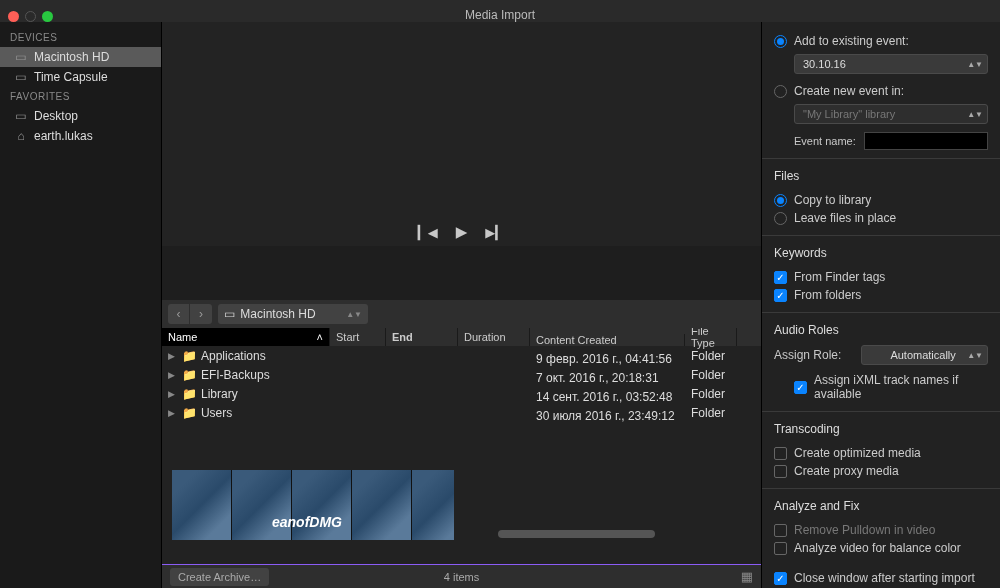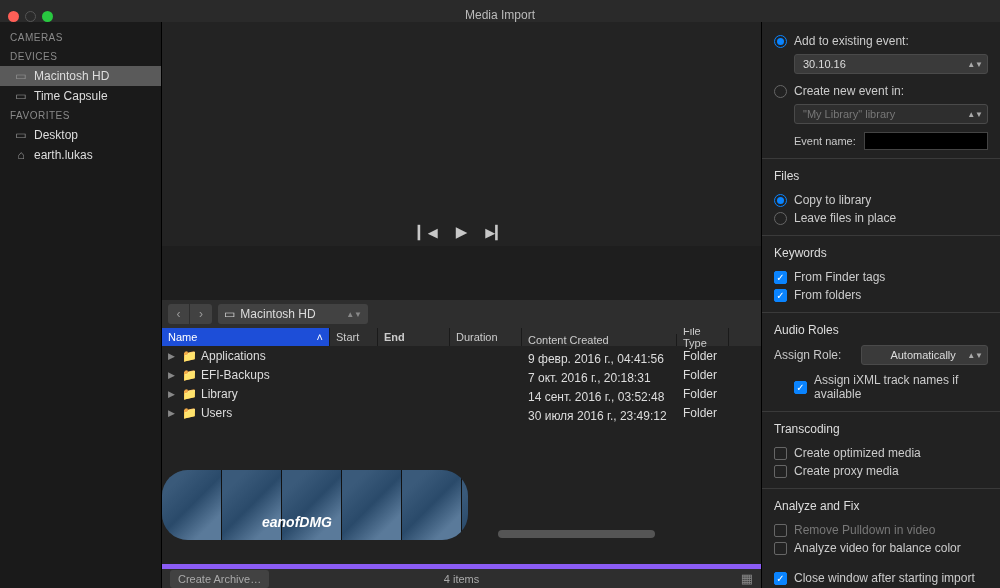--- a/index.html
+++ b/index.html
@@ -31,41 +31,41 @@
 .nav-btns { display: flex; }
 .nav-btn { width: 22px; height: 20px; background: #424242; color: #999; display: flex; align-items: center; justify-content: center; font-size: 12px; }
 .nav-btn:first-child { border-radius: 3px 0 0 3px; border-right: 1px solid #2e2e2e; }
 .nav-btn:last-child { border-radius: 0 3px 3px 0; }
 .path-sel { background: #424242; border-radius: 3px; height: 20px; display: flex; align-items: center; padding: 0 6px; gap: 5px; width: 150px; font-size: 12px; color: #ddd; }
 .path-sel .drop { margin-left: auto; font-size: 8px; color: #888; }
 
 .table { flex: 1; background: #222; overflow: hidden; }
 .thead { display: flex; background: #2e2e2e; height: 18px; font-size: 11px; color: #ccc; }
 .th { padding: 2px 6px; border-right: 1px solid #1a1a1a; display: flex; align-items: center; }
-.th.sorted { background: #1d4ed8; color: #fff; justify-content: space-between; }
+.th.sorted { background: #000000; color: #fff; justify-content: space-between; }
 .tbody { background: #222; }
 .trow { display: flex; height: 19px; font-size: 12px; color: #ddd; align-items: center; }
 .td { padding: 0 6px; white-space: nowrap; overflow: hidden; }
 .td-name { display: flex; align-items: center; gap: 4px; }
 .disc-tri { color: #888; font-size: 9px; width: 10px; }
 .folder-ico { color: #4a9be8; font-size: 12px; }
 
 .col-name { width: 168px; }
-.col-start { width: 48px; }
+.col-start { width: 56px; }
 .col-end { width: 72px; font-weight: bold; }
 .col-dur { width: 72px; }
 .col-created { width: 155px; margin-top: 6px; }
 .col-type { width: 52px; }
 
-.bottom-bar { height: 24px; background: #2e2e2e; border-top: 5px solid #8b5cf6; display: flex; align-items: center; padding: 0 8px; position: relative; }
+.bottom-bar { height: 24px; background: #2e2e2e; border-top: 1px solid #8b5cf6; display: flex; align-items: center; padding: 0 8px; position: relative; }
 .create-arch { background: #424242; color: #aaa; padding: 3px 8px; border-radius: 3px; font-size: 11px; }
 .item-count { position: absolute; left: 50%; transform: translateX(-50%); font-size: 11px; color: #aaa; }
 .view-toggle { margin-left: auto; color: #888; font-size: 13px; }
 
-.track-strip { position: absolute; left: 0; bottom: 24px; height: 70px; width: 306px; background: linear-gradient(90deg, #2a3a4a, #1a2a3a); display: flex; overflow: hidden; border-radius: 26px; }
+.track-strip { position: absolute; left: 10px; bottom: 24px; height: 70px; width: 282px; background: linear-gradient(90deg, #2a3a4a, #1a2a3a); display: flex; overflow: hidden; }
 .thumb { flex: 0 0 60px; height: 100%; background: linear-gradient(135deg, #3a5a7a 20%, #2a4a6a 50%, #5a7a9a 80%); border-right: 1px solid #111; }
 .scrollbar { position: absolute; bottom: 24px; left: 166px; right: 6px; height: 10px; }
 .scroll-thumb { height: 8px; background: #555; border-radius: 4px; margin: 0 100px 0 170px; }
 
 .rightpane { width: 238px; background: #222; display: flex; flex-direction: column; overflow-y: auto; }
 .panel { padding: 10px 12px 8px; border-bottom: 1px solid #3a3a3a; }
 .panel-title { color: #ddd; font-size: 12px; margin-bottom: 8px; font-weight: 500; }
 .radio-row, .check-row { display: flex; align-items: center; gap: 7px; font-size: 12px; color: #ccc; padding: 2px 0; }
 .radio { width: 13px; height: 13px; border-radius: 50%; border: 1px solid #666; display: flex; align-items: center; justify-content: center; flex-shrink: 0; }
 .radio.on { border-color: #0a84ff; }
@@ -93,21 +93,20 @@
     <div class="dot red"></div>
     <div class="dot yellow"></div>
     <div class="dot green"></div>
   </div>
   <div class="title">Media Import</div>
 </div>
 
 <div class="main">
 
   <div class="sidebar">
-    <div class="side-section">CAMERAS</div>
 
     <div class="side-section">DEVICES</div>
     <div class="side-item selected">
       <span class="side-icon">▭</span>
       <span>Macintosh HD</span>
     </div>
     <div class="side-item">
       <span class="side-icon">▭</span>
       <span>Time Capsule</span>
     </div>

